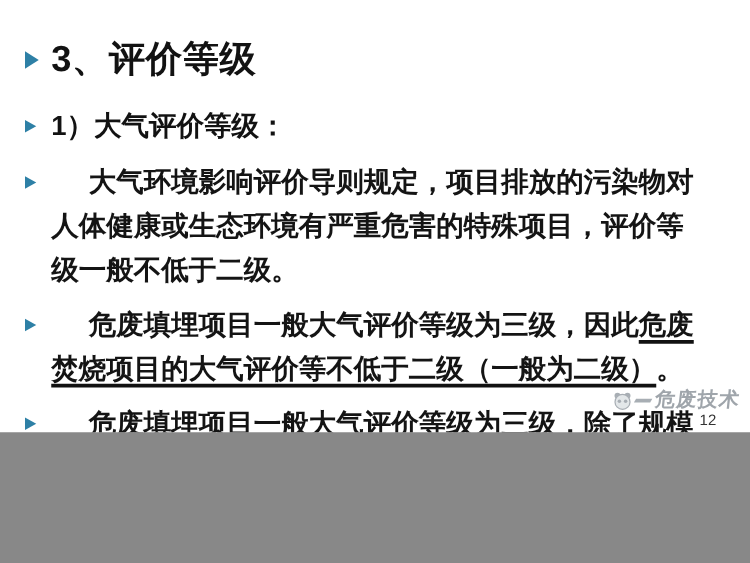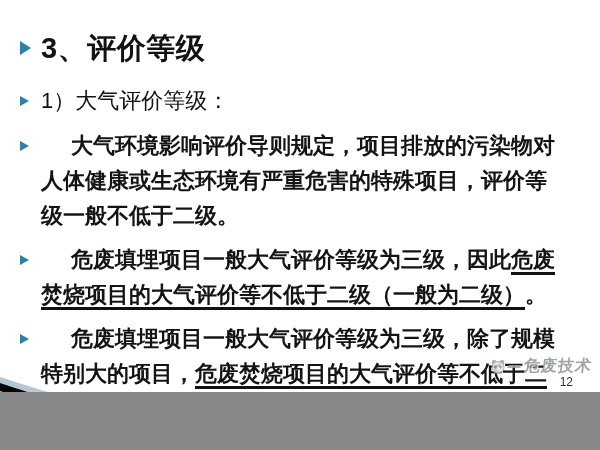--- a/index.html
+++ b/index.html
@@ -1,18 +1,18 @@
 <!DOCTYPE html>
 <html lang="zh"><head>
 <meta charset="utf-8">
 <style>
   html,body { margin:0; padding:0; background:#888; }
   .slide {
     position:relative;
-    width:600px; height:392px;
+    width:600px; height:346px;
     background:#ffffff;
     overflow:hidden;
     font-family:"Liberation Sans","DejaVu Sans",sans-serif;
   }
   
   .ribbon { position:absolute; left:0; top:0; z-index:0; }
 
   
   .content { position:absolute; left:20px; top:28px; width:550px; z-index:1; }
   .row { display:flex; align-items:flex-start; }
@@ -27,21 +27,21 @@
   .tri-sub   { border-width:5px 0 5px 9px;  margin:10px 12px 0 0; }
   .tri-body  { border-width:5px 0 5px 9px;  margin:13px 12px 0 0; }
 
   .title {
     margin:0; font-size:29px; line-height:40px;
     font-weight:bold; color:#121212; letter-spacing:0.5px;
   }
   .title-row { margin-bottom:18px; }
   .subtitle {
     margin:0; font-size:22px; line-height:30px;
-    font-weight:normal; color:#121212;
+    font-weight:bold; color:#121212;
   }
   .sub-row { margin-bottom:12px; }
 
   .para {
     margin:0; width:520px;
     font-size:22px; line-height:35px;
     font-weight:bold; color:#141414;
     text-indent:30px; text-align:left;
     word-break:break-all;
   }

